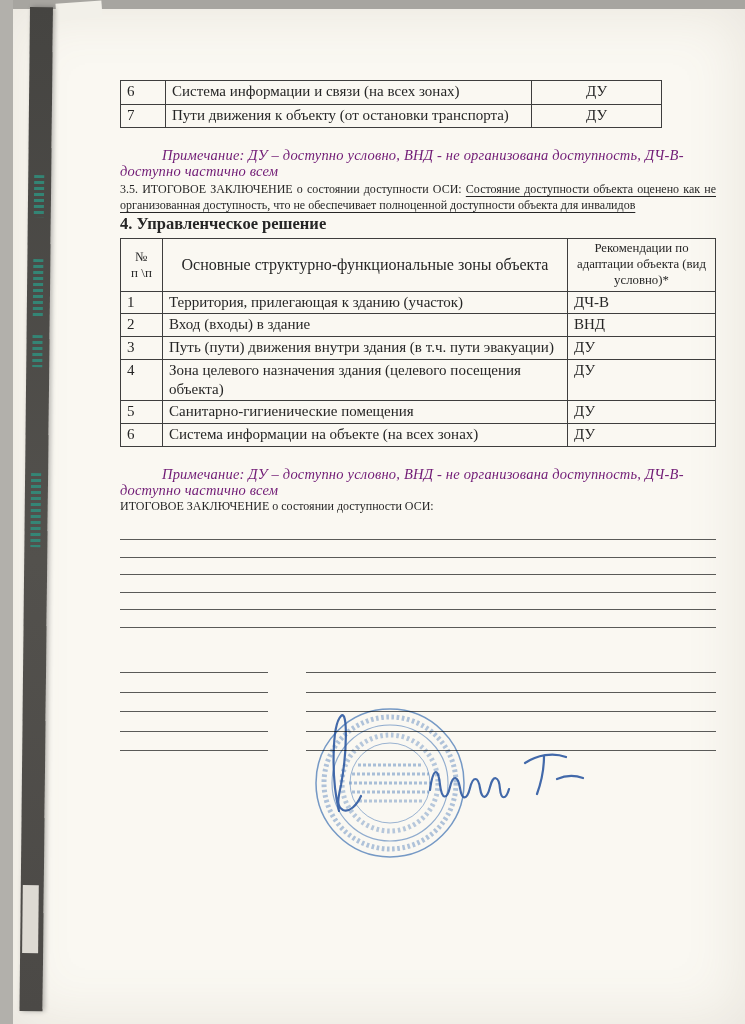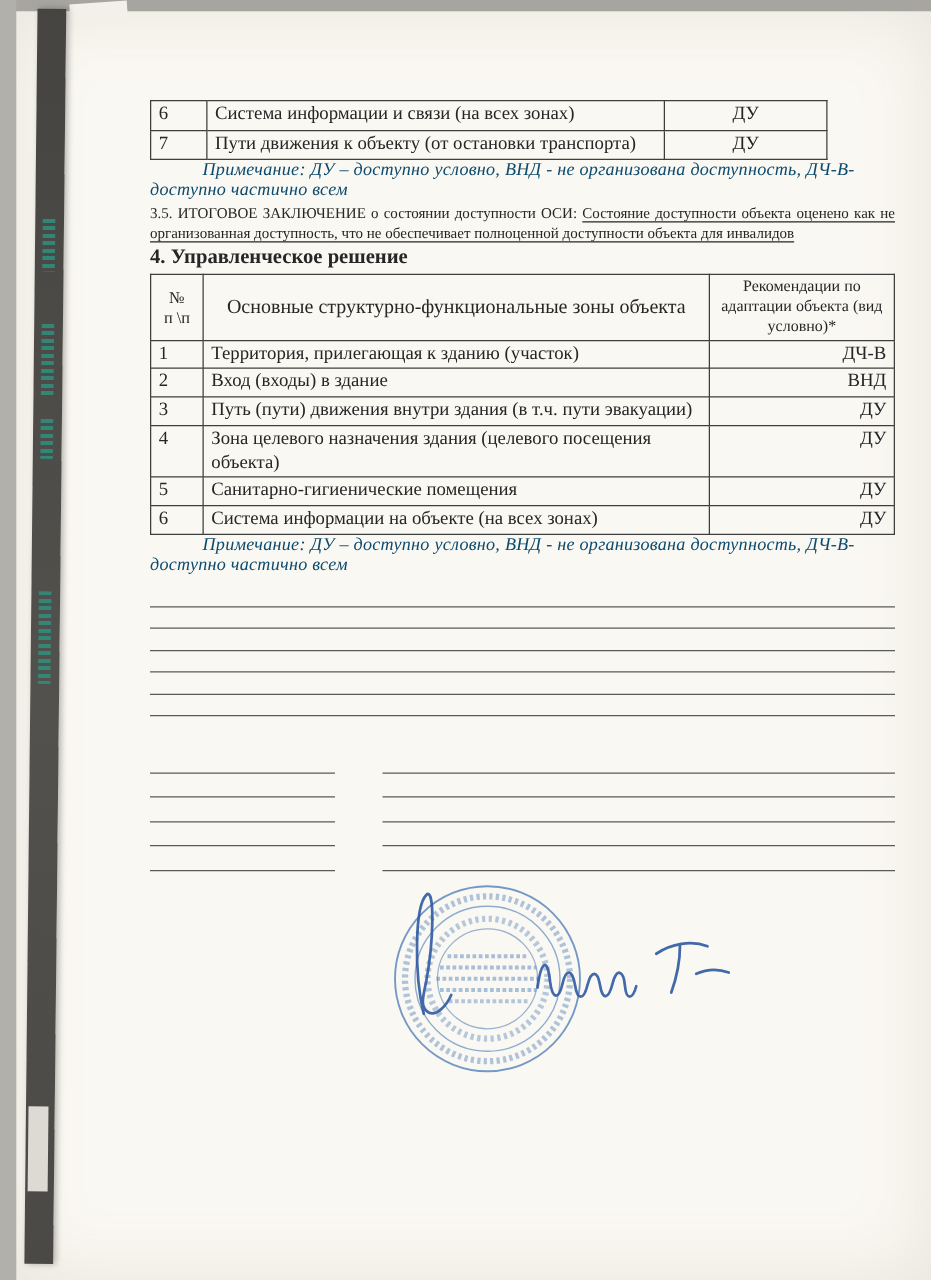--- a/index.html
+++ b/index.html
@@ -51,35 +51,35 @@
   .content { position:absolute; left:120px; top:80px; width:596px; }
 
   table { border-collapse:collapse; }
   td, th { border:1px solid #3e3e3e; vertical-align:top; padding:1px 6px 2px 6px; font-weight:normal; }
   .t-top { width:542px; font-size:15px; line-height:1.3; }
   .t-top .c-num { width:45px; }
   .t-top .c-val { width:130px; text-align:center; }
 
   .note {
     font-style:italic; font-size:14.5px; line-height:1.12;
-    text-indent:42px; margin-top:0; letter-spacing:.2px; color:#0c4a6e;
+    text-indent:42px; margin-top:19px; letter-spacing:.2px; color:#701a75;
   }
 
   .para { font-size:12px; line-height:1.3; text-align:justify; margin-top:3px; }
   .u { text-decoration:underline; text-underline-offset:3px; }
 
   .sec-title { font-weight:bold; font-size:16.5px; }
   .p41 { margin-top:2px; }
 
   .t-main { width:596px; font-size:15px; line-height:1.25; margin-top:4px; }
   .t-main th { vertical-align:middle; text-align:center; padding:2px 4px; }
   .t-main .h-num { width:42px; font-size:13px; white-space:pre-line; line-height:1.2; }
   .t-main .h-zone { font-size:16px; }
   .t-main .h-rec { width:148px; font-size:12.8px; line-height:1.25; }
-  .t-main .c-val { text-align:right; }
+  .t-main .c-val { text-align:left; }
 
   .karta { word-spacing:8px; margin-top:20px; }
   .final-line { margin-top:1px; }
 
   .wlines { margin-top:8px; }
   .wline { height:17.5px; border-bottom:1.2px solid #5a5a58; }
 
   .sig-grid { margin-top:26px; }
   .brow { display:flex; height:19.5px; }
   .bl { border-bottom:1.2px solid #5a5a58; }
@@ -171,20 +171,21 @@
         <td class="c-num">6</td>
         <td>Система информации на объекте (на всех зонах)</td>
         <td class="c-val">ДУ</td>
       </tr>
     </tbody>
       </table>
 
     <p class="note">Примечание: ДУ – доступно условно, ВНД - не организована доступность, ДЧ-В- доступно частично всем</p>
 
 
+    <p class="para final-line">ИТОГОВОЕ  ЗАКЛЮЧЕНИЕ о состоянии доступности ОСИ:</p>
 
     <div class="wlines">
       <div class="wline"></div>
       <div class="wline"></div>
       <div class="wline"></div>
       <div class="wline"></div>
       <div class="wline"></div>
       <div class="wline"></div>
     </div>
 

